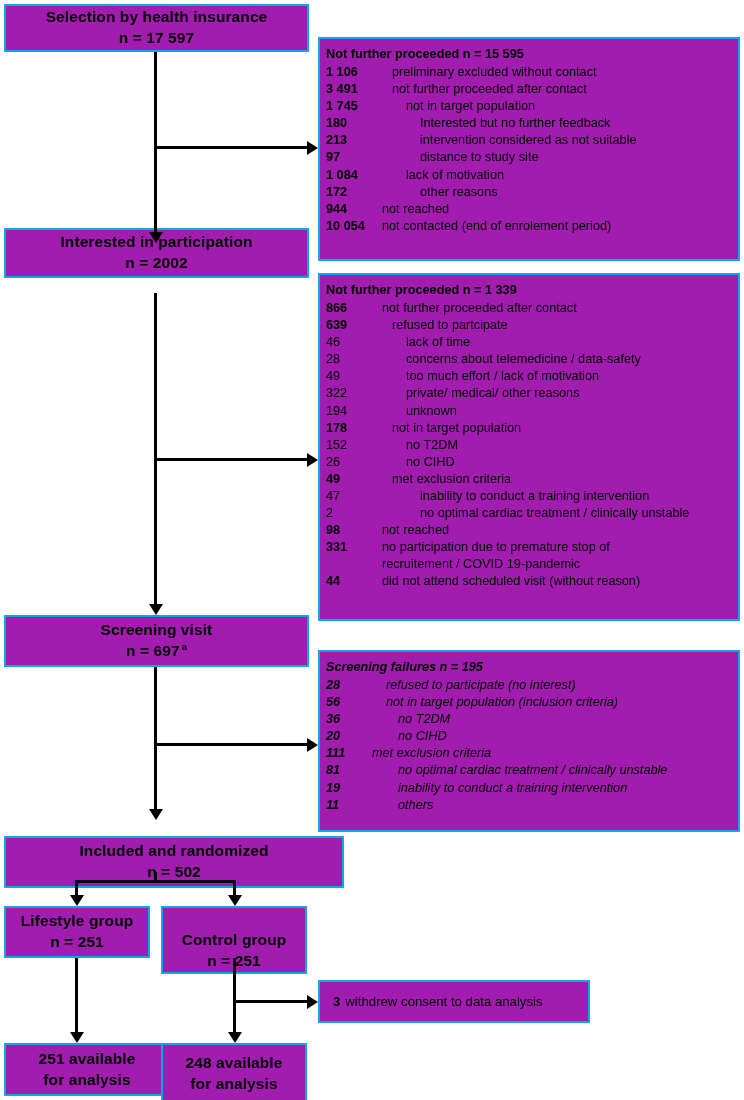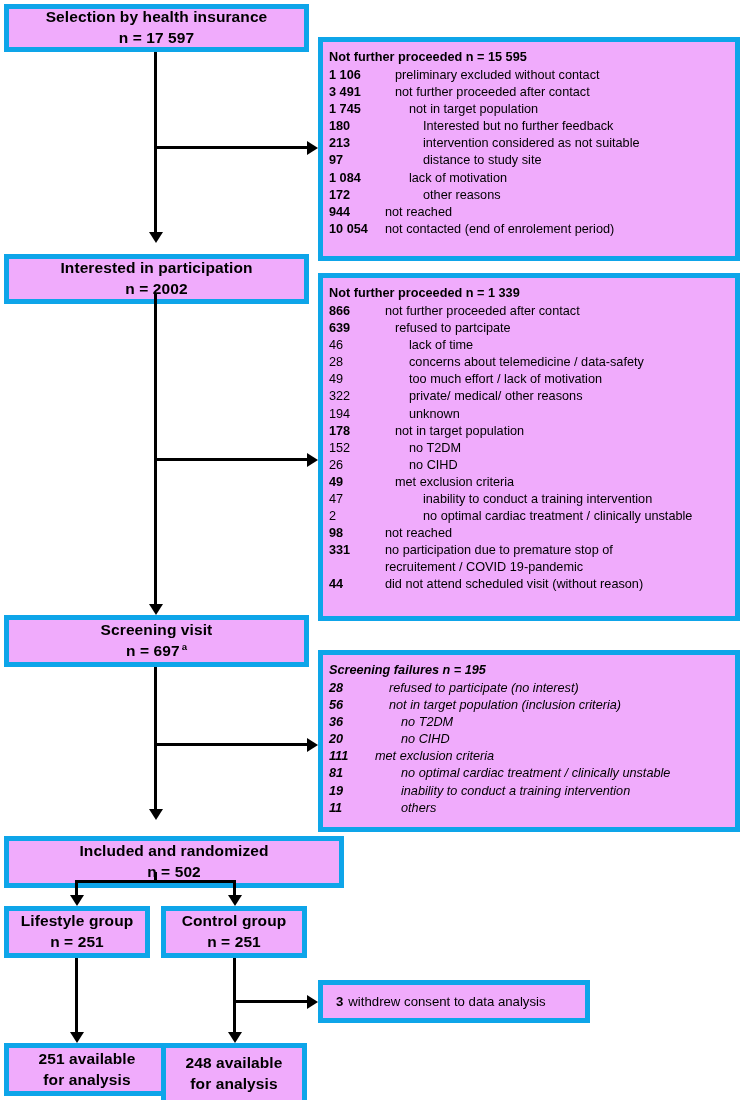--- a/index.html
+++ b/index.html
@@ -17,22 +17,22 @@
     width: 744px;
     height: 1100px;
     background: #ffffff;
     overflow: hidden;
   }
 
   
   .box {
     position: absolute;
     box-sizing: border-box;
-    border: 5px solid #0ea5e9;
-    background: #f0abfc;
+    border: 2px solid #0ea5e9;
+    background: #a21caf;
   }
   .box.main {
     display: flex;
     flex-direction: column;
     align-items: center;
     justify-content: center;
     font-weight: bold;
     font-size: 15.5px;
     line-height: 1.34;
     text-align: center;
@@ -115,41 +115,41 @@
 </head>
 <body>
 
 <div id="canvas">
 
   <div class="box main" style="left:4px; top:4px; width:305px; height:48px;">
     <span class="ln">Selection by health insurance</span>
     <span class="ln">n = 17 597</span>
   </div>
 
-  <div class="box main" style="left:4px; top:254px; width:305px; height:50px;">
+  <div class="box main" style="left:4px; top:228px; width:305px; height:50px;">
     <span class="ln">Interested in participation</span>
     <span class="ln">n = 2002</span>
   </div>
 
   <div class="box main" style="left:4px; top:615px; width:305px; height:52px;">
     <span class="ln">Screening visit</span>
     <span class="ln"><span>n = 697</span><span class="sup">a</span></span>
   </div>
 
   <div class="box main" style="left:4px; top:836px; width:340px; height:52px;">
     <span class="ln">Included and randomized</span>
     <span class="ln">n = 502</span>
   </div>
 
   <div class="box main" style="left:4px; top:906px; width:146px; height:52px;">
     <span class="ln">Lifestyle group</span>
     <span class="ln">n = 251</span>
   </div>
 
-  <div class="box main" style="left:161px; top:906px; width:146px; height:52px;">
+  <div class="box main" style="left:161px; top:906px; width:146px; height:68px;justify-content:flex-end;">
     <span class="ln">Control group</span>
     <span class="ln">n = 251</span>
   </div>
 
   <div class="box main" style="left:4px; top:1043px; width:166px; height:53px;">
     <span class="ln">251 available</span>
     <span class="ln">for analysis</span>
   </div>
 
   <div class="box main" style="left:161px; top:1043px; width:146px; height:62px;">

